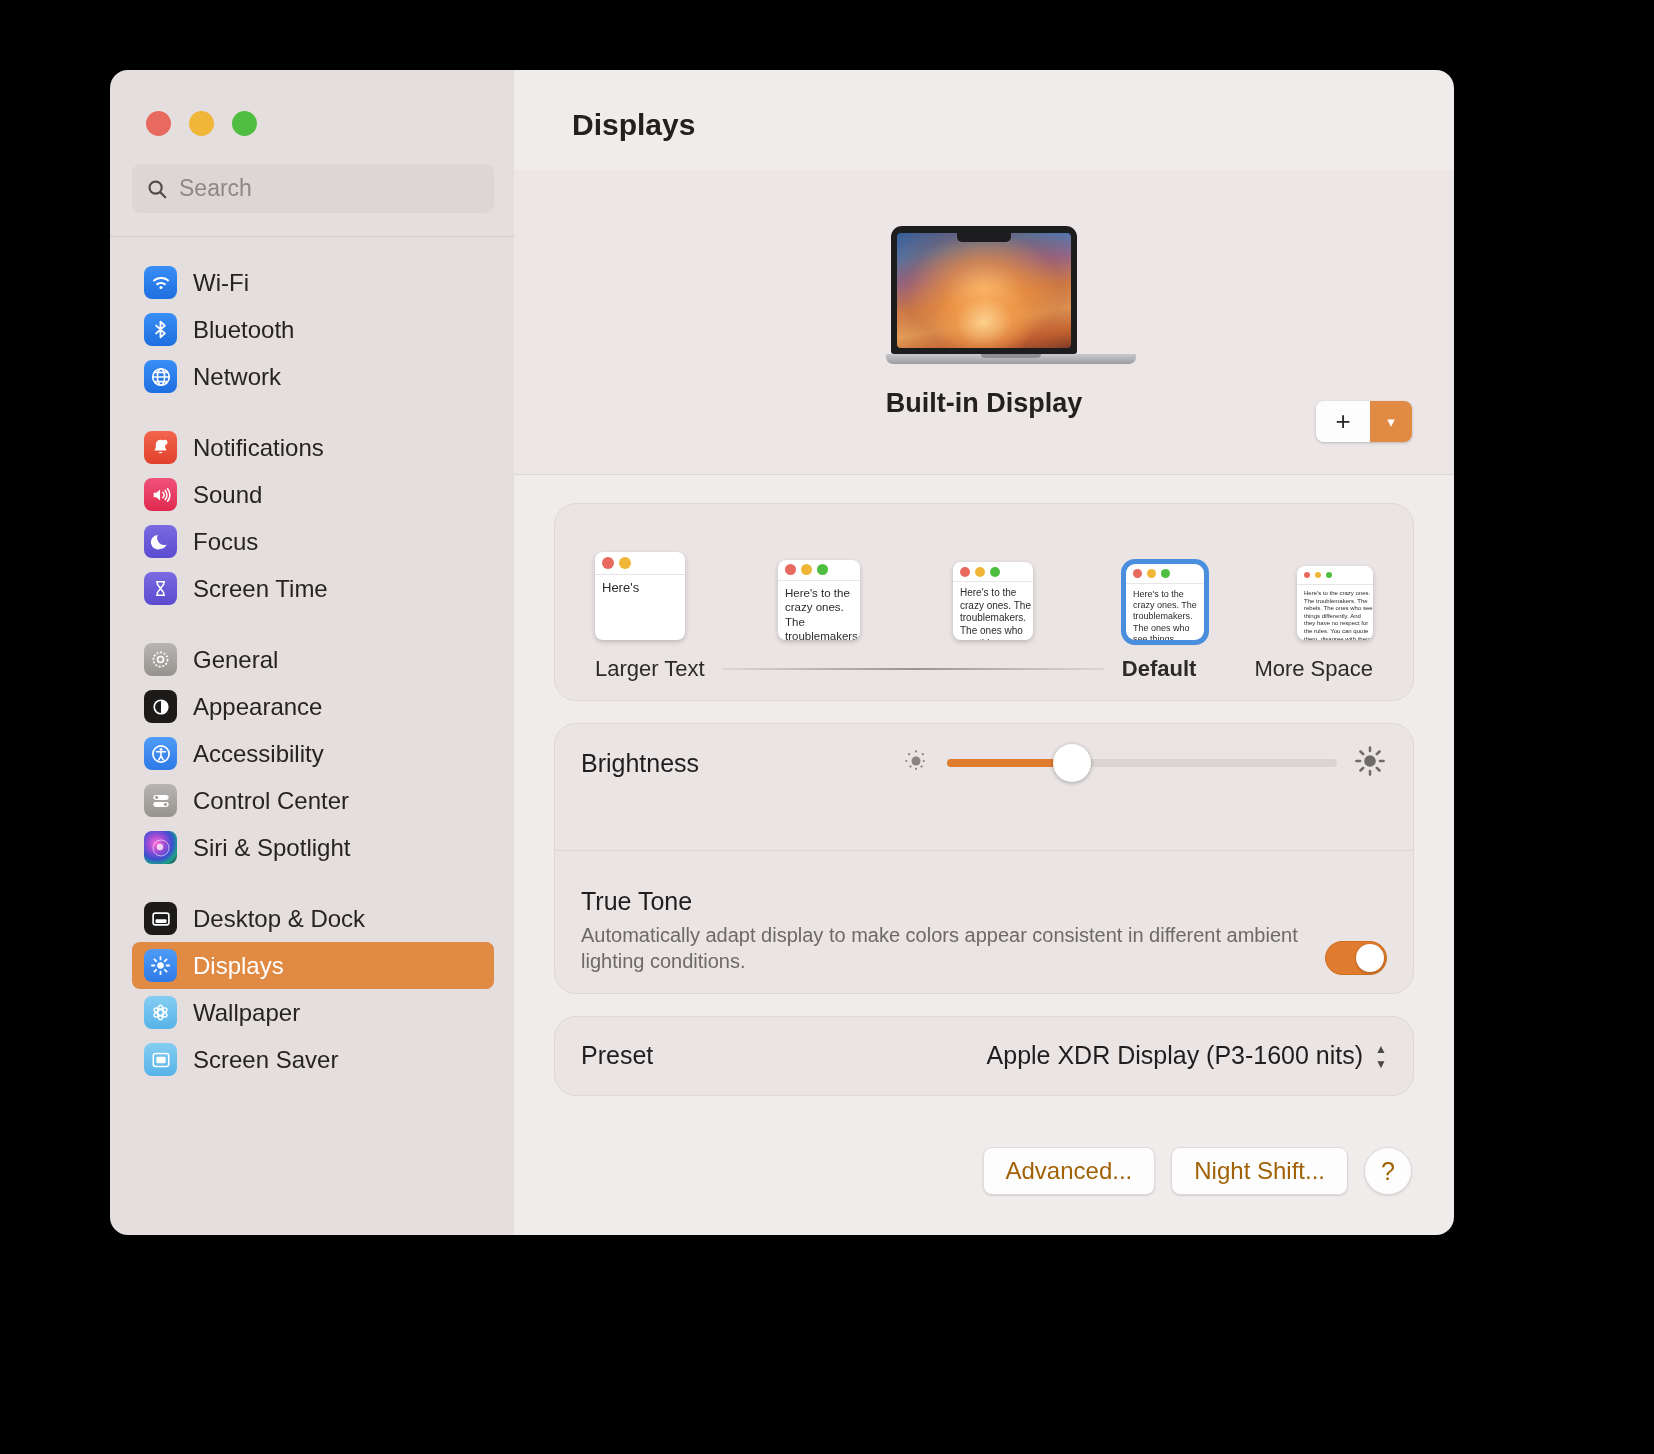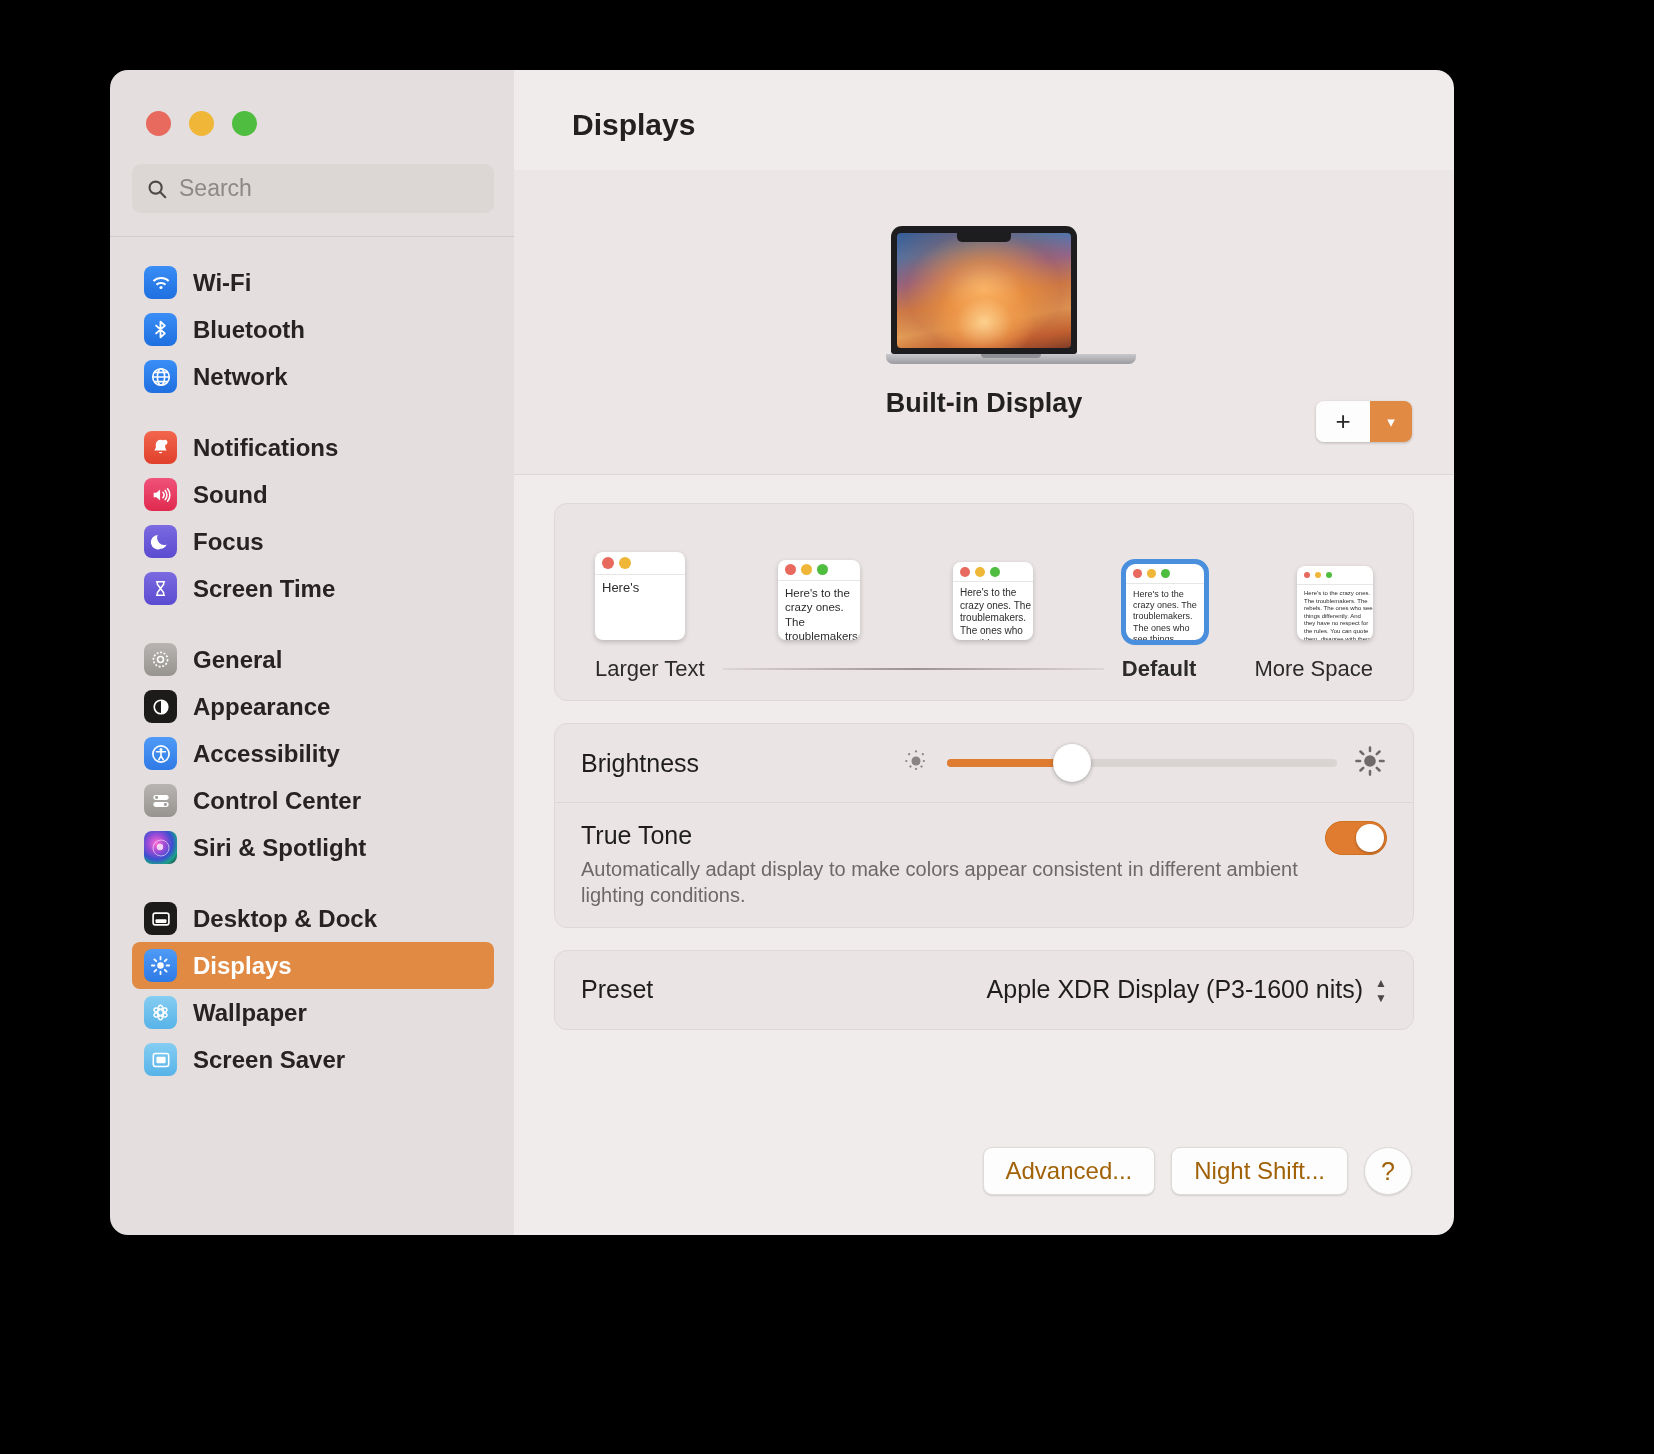--- a/index.html
+++ b/index.html
@@ -45,21 +45,21 @@
   .sb-divider { height: 1px; background: #d2cccb; margin: 23px 0 0 0; }
 
   .sb-scroll { flex: 1; overflow: hidden; padding: 22px 20px 0 22px; }
   .sb-group { margin-bottom: 24px; }
   .sb-item {
     display: flex; align-items: center; gap: 16px;
     height: 47px; padding: 0 12px;
     border-radius: 8px;
   }
   .sb-item.selected { background: #e08a43; }
-  .sb-item .label { font-size: 24px; color: #262322; white-space: nowrap; font-weight: bold; }
+  .sb-item .label { font-size: 24px; color: #262322; white-space: nowrap; }
   .sb-item.selected .label { color: #ffffff; }
   .sb-ic {
     width: 33px; height: 33px; border-radius: 8px;
     flex: none; display: flex; align-items: center; justify-content: center;
     overflow: hidden;
   }
 
   
   #main {
     flex: 1; height: 100%;
@@ -143,21 +143,21 @@
   }
 
   #body-scroll {
     flex: 1; padding: 28px 40px 0 40px;
     display: flex; flex-direction: column; gap: 22px;
     overflow: hidden;
   }
   .card {
     background: #eae5e4;
     border: 1px solid #ded8d7;
-    border-radius: 13px;
+    border-radius: 22px;
   }
 
   
   #res-card { padding: 22px 26px 18px 26px; }
   .res-row {
     display: flex; align-items: flex-end; justify-content: space-between;
     height: 114px; padding: 0 14px;
   }
   .thumb-wrap { display: flex; flex-direction: column; align-items: center; flex: none; }
   .thumb {
@@ -191,21 +191,21 @@
   .res-line { height: 2px; background: linear-gradient(90deg,#dcd6d5,#9b9392,#dcd6d5); flex: 1; margin: 0 18px; }
 
   
   .srow {
     display: flex; align-items: center; justify-content: space-between;
     padding: 0 26px; min-height: 78px;
   }
   .srow + .srow { border-top: 1px solid #ddd7d6; }
   .srow .lab { font-size: 25px; color: #1f1d1d; }
   .srow .sub { font-size: 20px; color: #6d6968; margin-top: 6px; line-height: 1.32; max-width: 740px; }
-  .srow.stack { align-items: flex-start; padding-top: 18px; padding-bottom: 18px; }
+  .srow.stack { align-items: flex-end; padding-top: 36px; padding-bottom: 18px; margin-top: 48px; }
 
   .slider-area { display: flex; align-items: center; gap: 16px; }
   .track {
     width: 390px; height: 8px; border-radius: 4px;
     background: #d9d3d2; position: relative;
   }
   .track .fill { position: absolute; left: 0; top: 0; bottom: 0; background: #e07c2f; border-radius: 4px; }
   .knob {
     position: absolute; top: 50%; transform: translate(-50%,-50%);
     width: 38px; height: 38px; border-radius: 50%;

